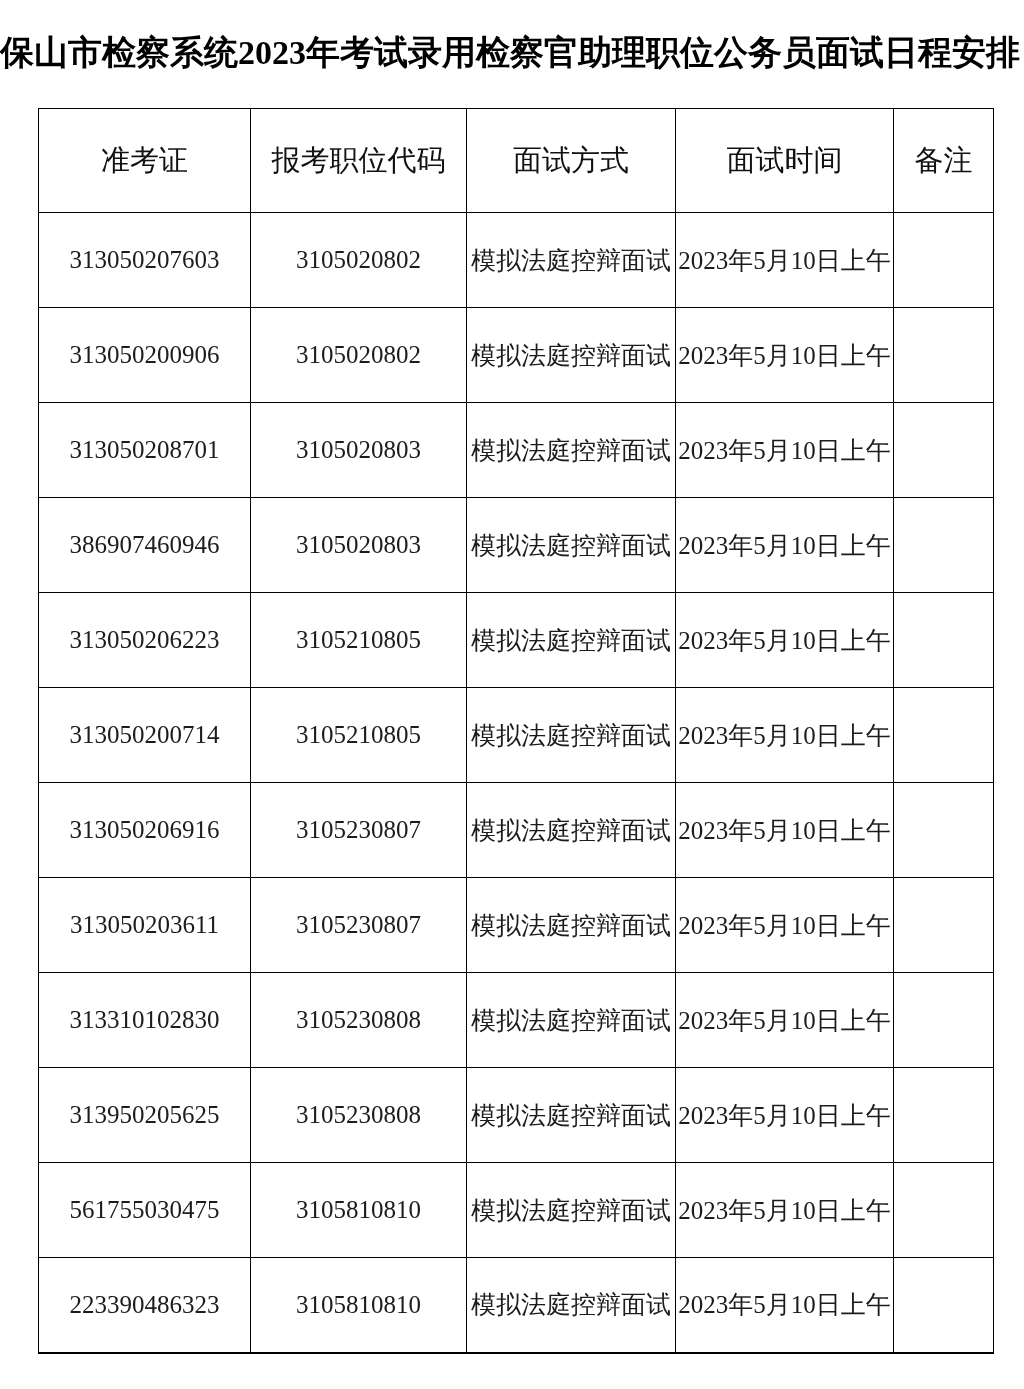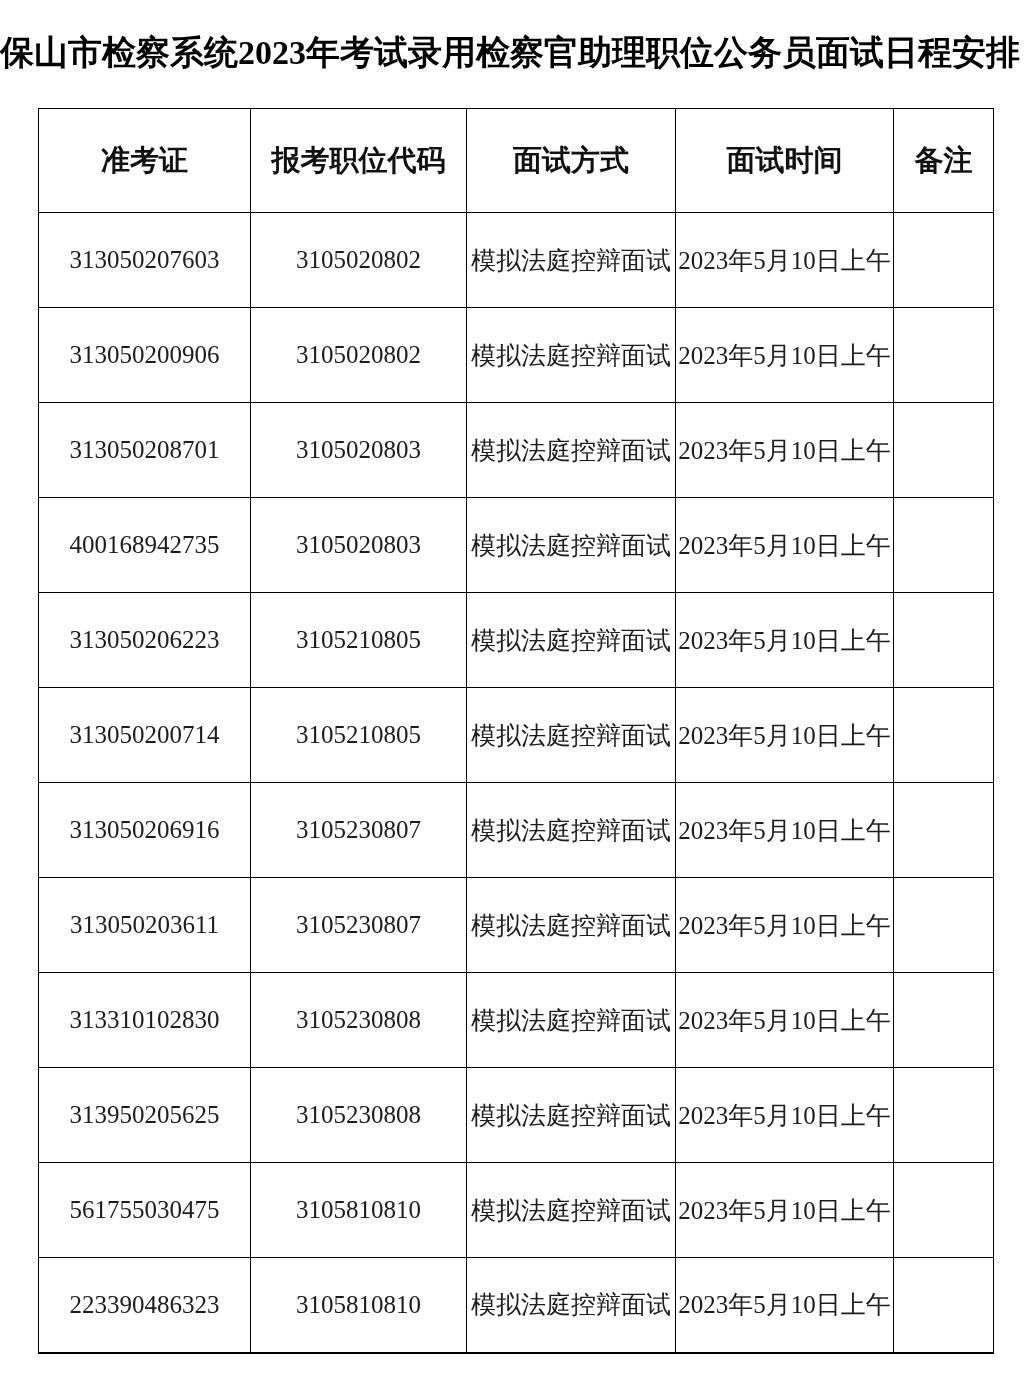--- a/index.html
+++ b/index.html
@@ -43,21 +43,21 @@
     text-align: center;
     vertical-align: middle;
     color: #1c1c1c;
     overflow: hidden;
     white-space: nowrap;
   }
   table.schedule { border: 1px solid #000000; border-bottom: 2px solid #000000; }
   table.schedule thead th {
     height: 104px;
     font-size: 29px;
-    font-weight: bold;
+    font-weight: normal;
     color: #111111;
   }
   table.schedule tbody td {
     height: 95px;
     font-size: 25px;
     margin-top: 8px;
   }
 </style>
 </head>
 <body>
@@ -99,21 +99,21 @@
           <td></td>
         </tr>
         <tr>
           <td>313050208701</td>
           <td>3105020803</td>
           <td>模拟法庭控辩面试</td>
           <td>2023年5月10日上午</td>
           <td></td>
         </tr>
         <tr>
-          <td>400168942735</td>
+          <td>386907460946</td>
           <td>3105020803</td>
           <td>模拟法庭控辩面试</td>
           <td>2023年5月10日上午</td>
           <td></td>
         </tr>
         <tr>
           <td>313050206223</td>
           <td>3105210805</td>
           <td>模拟法庭控辩面试</td>
           <td>2023年5月10日上午</td>

